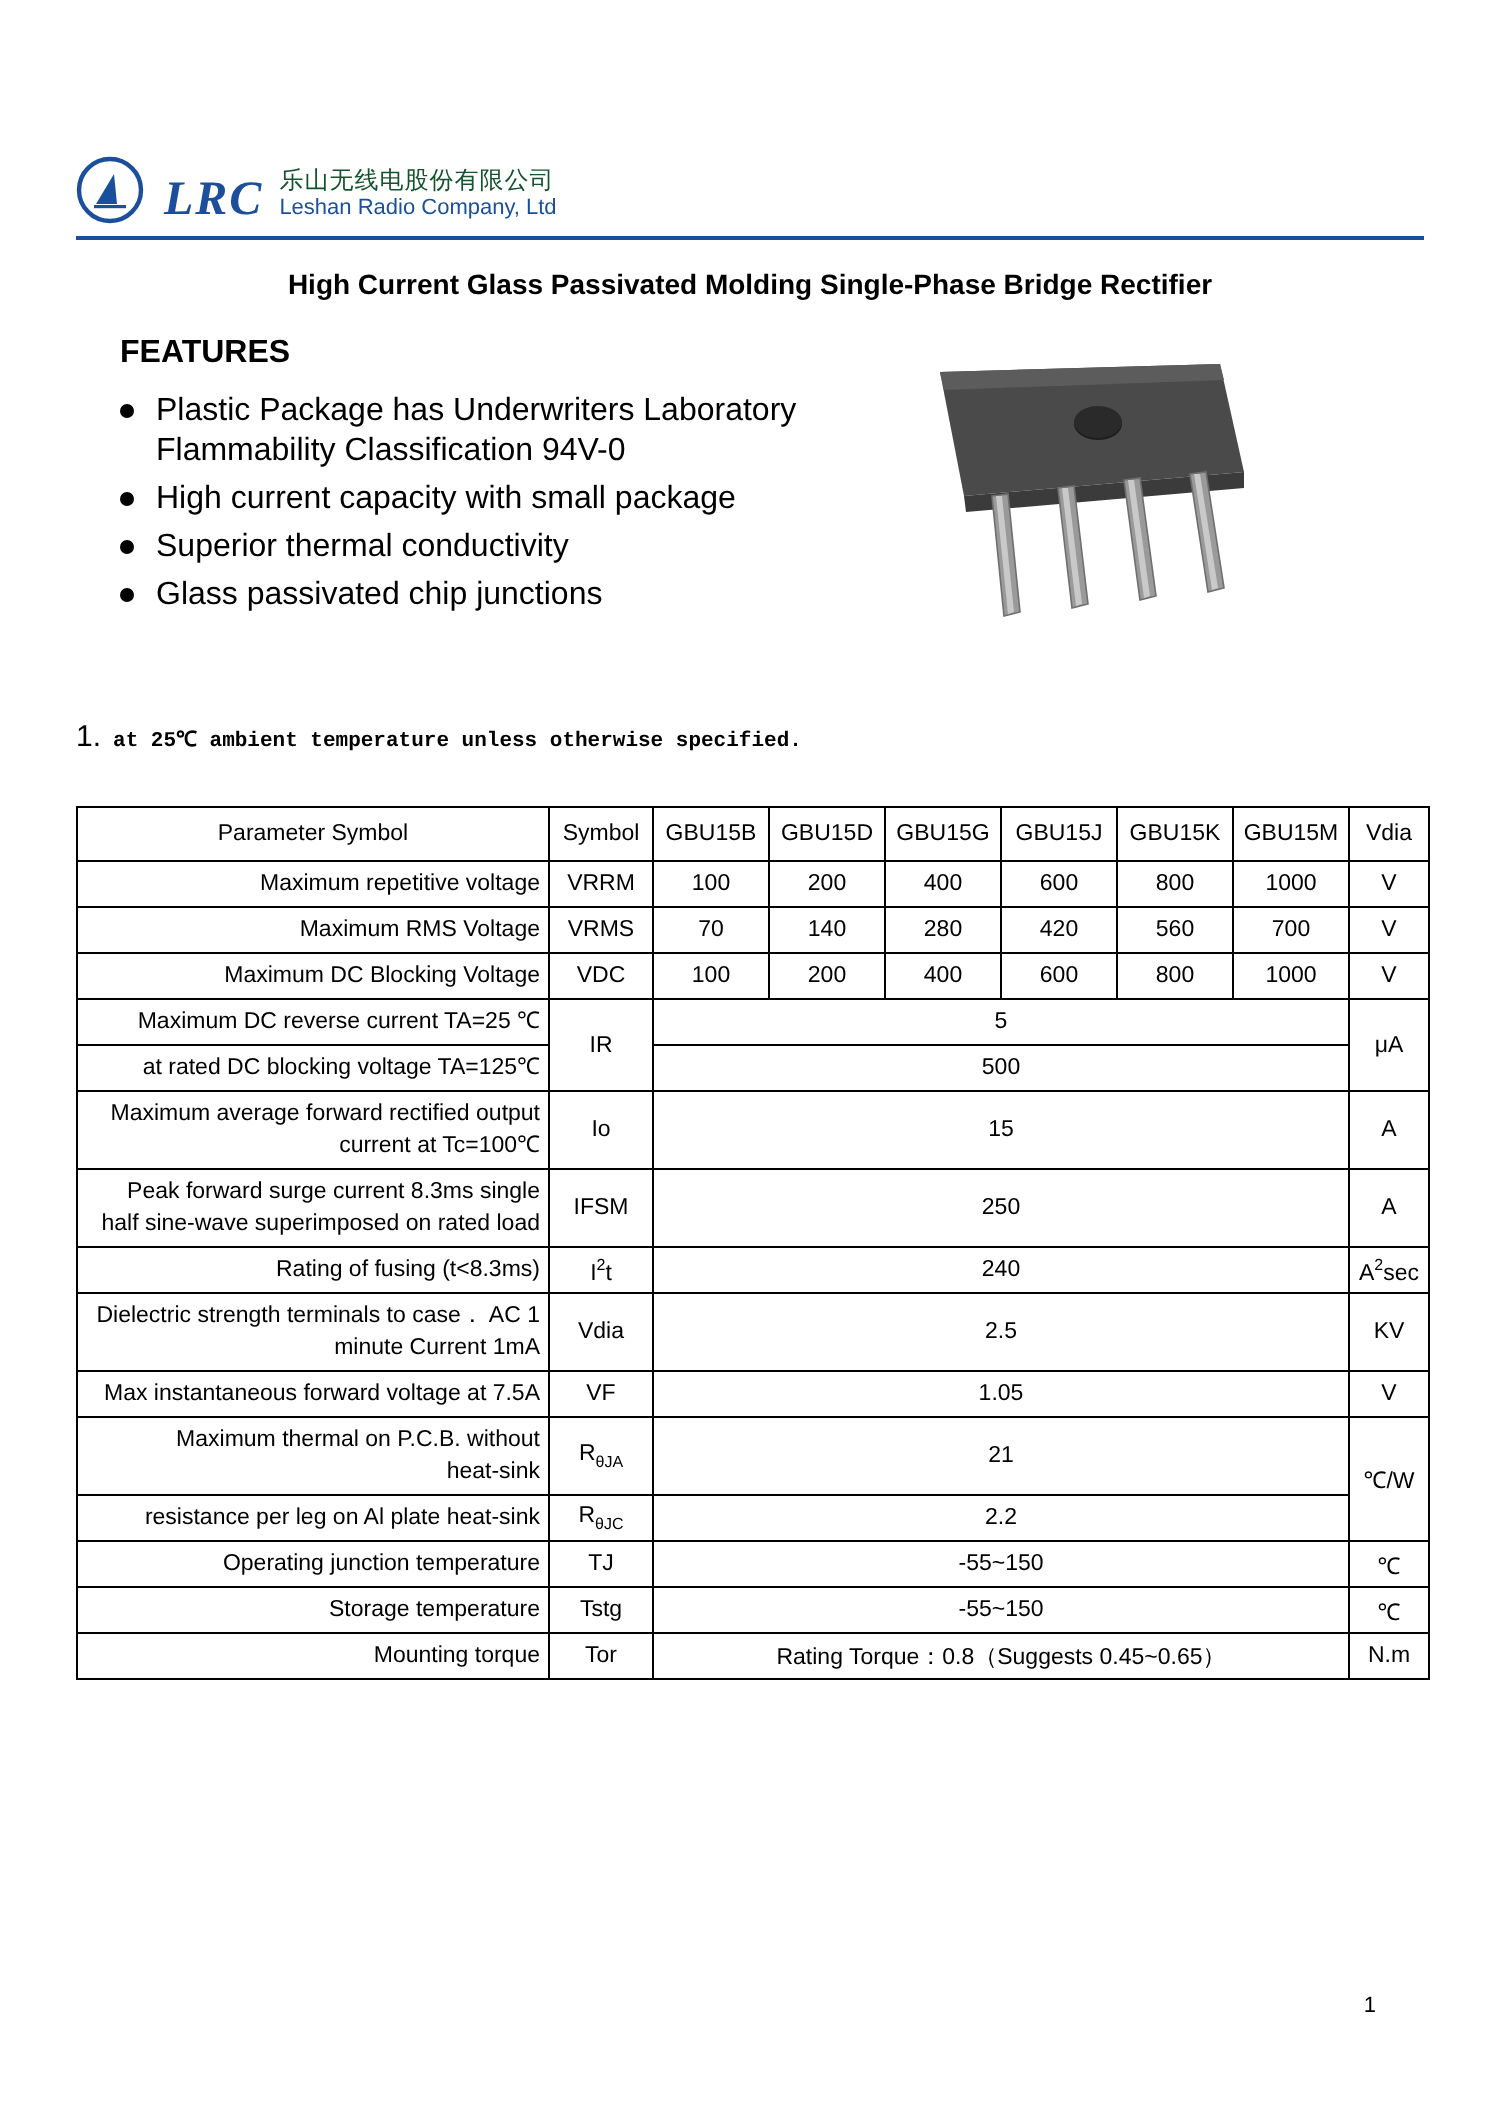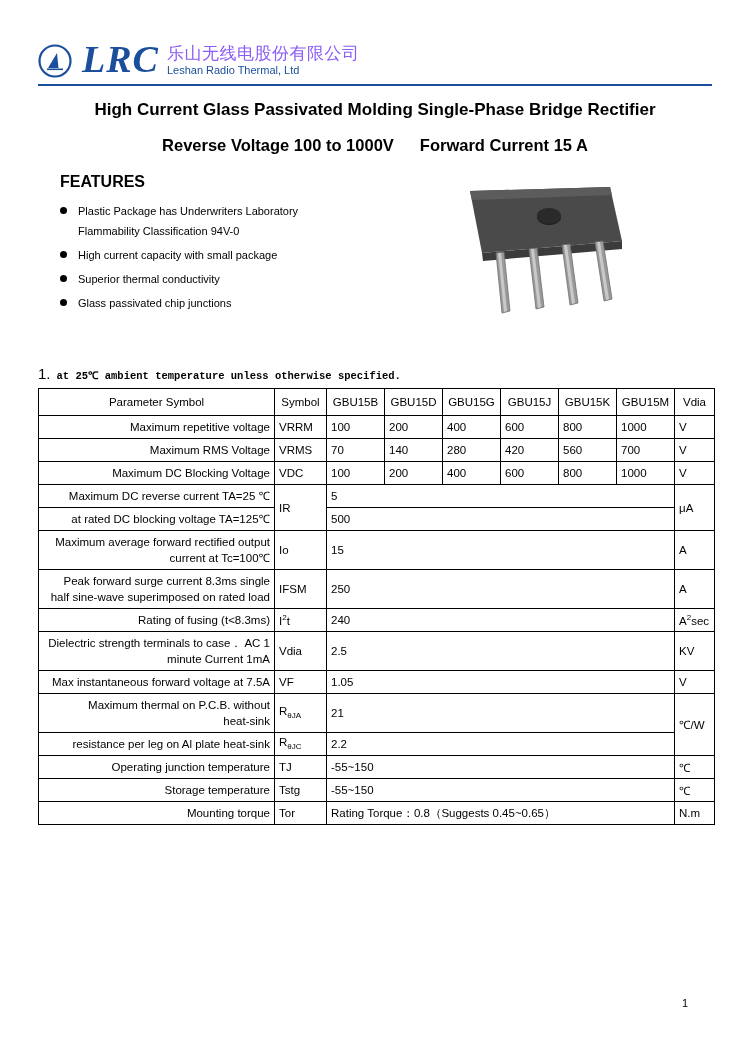--- a/index.html
+++ b/index.html
@@ -39,53 +39,54 @@
     flex: 0 0 auto;
   }
   .logo-mark svg { display: block; }
   .logo-text {
     display: flex;
     align-items: flex-end;
     gap: 8px;
   }
   .logo-lrc {
     font-family: "Liberation Serif", serif;
-    font-size: 38px;
+    font-size: 24px;
     font-weight: bold;
     font-style: italic;
     color: #1b4f9c;
     letter-spacing: 1px;
     line-height: 1;
+    margin-top: 48px;
   }
   .logo-cn {
     line-height: 1.25;
   }
   .logo-cn .cn {
-    font-size: 17px;
-    color: #8b5cf6;
+    font-size: 12px;
+    color: #14532d;
     display: block;
     letter-spacing: 0.5px;
   }
   .logo-cn .en {
     font-size: 11px;
     color: #1b4f9c;
     display: block;
   }
 
   
   .title-main {
     text-align: center;
     font-size: 25px;
     font-weight: bold;
     margin-top: 14px;
     letter-spacing: 0.3px;
   }
   .title-sub {
     text-align: center;
-    font-size: 17px;
+    font-size: 14px;
     font-weight: bold;
     margin-top: 14px;
   }
   .title-sub2 {
     text-align: center;
     font-size: 16.5px;
     font-weight: bold;
     margin-top: 16px;
   }
   .title-sub2 .gap { display: inline-block; width: 26px; }
@@ -102,21 +103,21 @@
     margin-left: 22px;
   }
   ul.features {
     list-style: none;
     margin: 10px 0 0 0;
     padding: 0 0 0 40px;
     width: 400px;
   }
   ul.features li {
     position: relative;
-    font-size: 11px;
+    font-size: 16px;
     line-height: 20px;
     margin-bottom: 4px;
   }
   ul.features li .bullet {
     position: absolute;
     left: -18px;
     top: 6px;
     width: 7px;
     height: 7px;
     border-radius: 50%;
@@ -148,42 +149,42 @@
     font-weight: bold;
   }
   .section-note {
     font-size: 10.5px;
     font-weight: bold;
     font-family: Liberation Mono, monospace;
   }
 
   
   table.specs {
-    margin-top: 6px;
+    margin-top: 26px;
     border-collapse: collapse;
     width: 674px;
     table-layout: fixed;
     font-size: 11.5px;
   }
   table.specs td, table.specs th {
     border: 1px solid #000;
     padding: 3px 4px;
     vertical-align: middle;
     font-weight: normal;
   }
   table.specs thead td {
     text-align: center;
     height: 20px;
   }
   td.param {
     text-align: right;
     padding-left: 6px;
     line-height: 16px;
   }
-  td.c { }
+  td.c { text-align: center; }
   .sub { font-size: 8px; vertical-align: sub; }
   .sup { font-size: 8px; vertical-align: super; }
   .two-line { line-height: 17px; }
 
   
   col.col-param { width: 236px; }
   col.col-sym   { width: 52px; }
   col.col-v     { width: 58px; }
   col.col-unit  { width: 40px; }
 
@@ -205,29 +206,26 @@
       <svg width="34" height="34" viewBox="0 0 34 34" xmlns="http://www.w3.org/2000/svg">
         <circle cx="17" cy="17" r="15.5" fill="none" stroke="#1b4f9c" stroke-width="2.2"></circle>
         <polygon points="10,24 19,9 20.5,24" fill="#1b4f9c"></polygon>
         <rect x="9" y="24.5" width="16" height="1.6" fill="#1b4f9c"></rect>
       </svg>
     </div>
     <div class="logo-text">
       <span class="logo-lrc">LRC</span>
       <span class="logo-cn">
         <span class="cn">乐山无线电股份有限公司</span>
-        <span class="en">Leshan Radio Thermal, Ltd</span>
+        <span class="en">Leshan Radio Company, Ltd</span>
       </span>
     </div>
   </div>
 
   <div class="title-sub">High Current Glass Passivated Molding Single-Phase Bridge Rectifier</div>
-  <div class="title-sub2">
-    <span>Reverse Voltage 100 to 1000V</span><span class="gap"></span><span>Forward Current 15 A</span>
-  </div>
 
   <div class="features-block">
     <div class="features-title">FEATURES</div>
     <ul class="features">
       <li>
         <span class="bullet"></span>
         <span>Plastic Package has Underwriters Laboratory</span>
         <span class="line2">Flammability Classification 94V-0</span>
       </li>
       <li>

